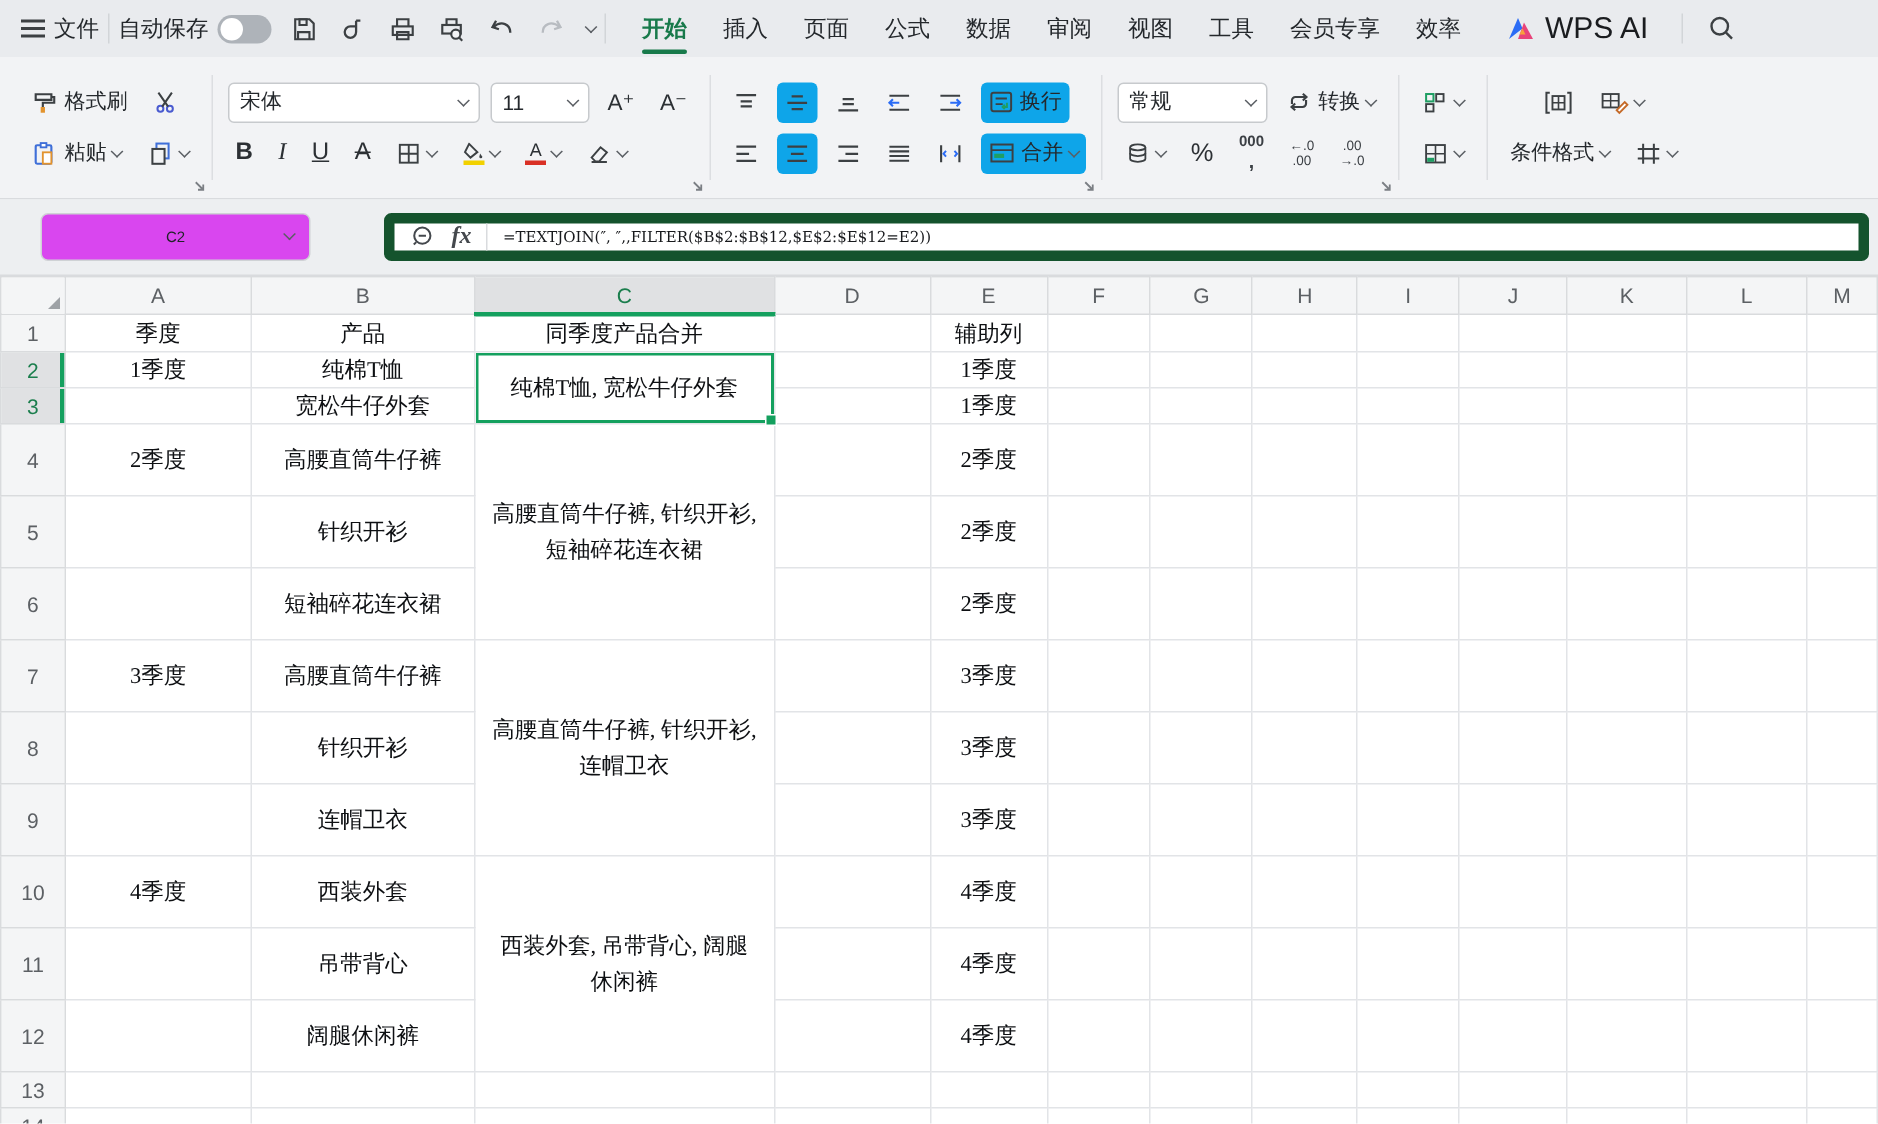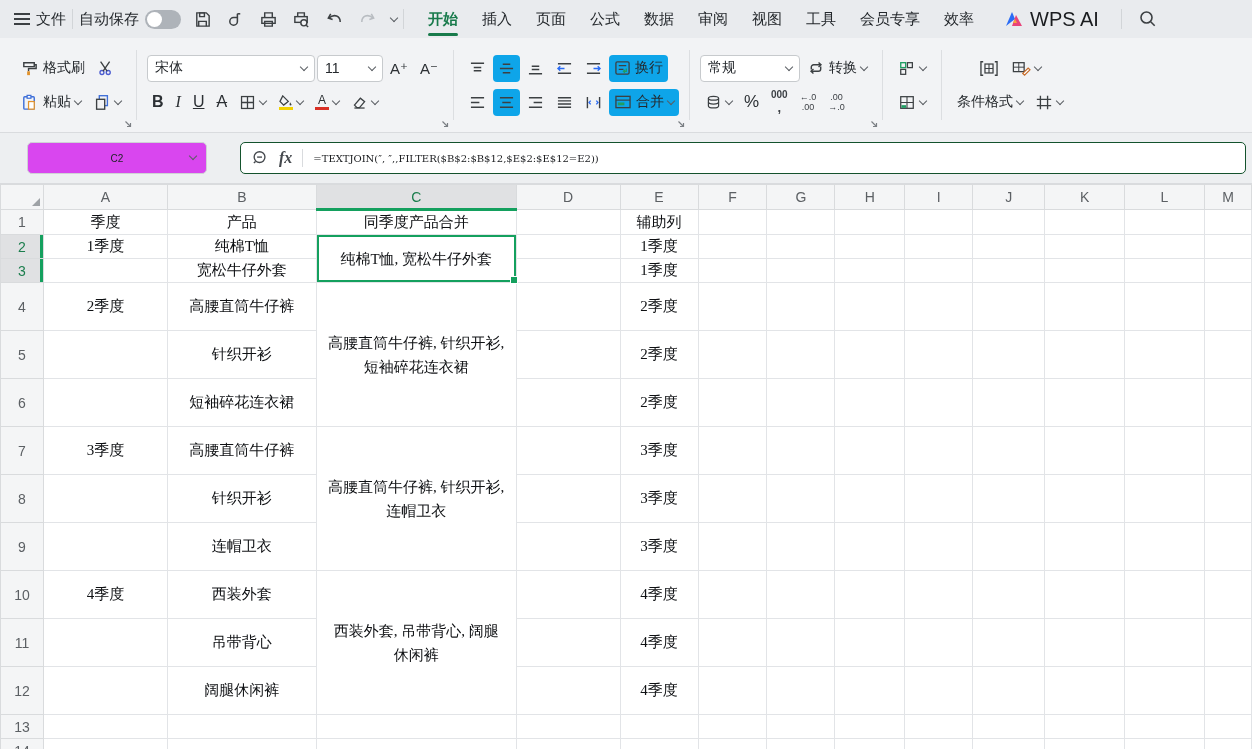--- a/index.html
+++ b/index.html
@@ -19,40 +19,40 @@
   .menu-tabs { display:flex; align-items:center; gap:4px; margin-left:8px; }
   .mtab { padding:0 10px; height:38px; display:flex; align-items:center; font-size:15px; color:#24282c; position:relative; }
   .mtab.active { color:#187a4b; font-weight:700; }
   .mtab.active::after { content:""; position:absolute; left:10px; right:10px; bottom:2px; height:3px; background:#187a4b; border-radius:2px; }
   .wpsai { display:flex; align-items:center; gap:6px; font-size:20px; color:#1a1c1f; font-weight:400; margin-left:14px; }
   .chev { width:6px; height:6px; border-right:1.5px solid #5a5e63; border-bottom:1.5px solid #5a5e63; transform:rotate(45deg); display:inline-block; margin-top:-3px; }
 
   
   .ribbon { top:38px; height:95px; background:#f2f3f5; border-bottom:1px solid #d9dbde; display:flex; align-items:stretch; padding:0 6px; }
   .rgroup { display:flex; flex-direction:column; justify-content:center; gap:7px; padding:0 9px; position:relative; }
-  .rrow { display:flex; align-items:center; gap:2px; }
+  .rrow { display:flex; align-items:center; gap:7px; }
   .rsep { width:1px; background:#dcdee1; margin:12px 1px; }
   .rbtn { display:flex; align-items:center; gap:4px; height:27px; padding:0 5px; border-radius:4px; font-size:14px; color:#24282c; white-space:nowrap; }
   .rbtn.active { background:#0ea5e9; }
   .rbtn svg { display:block; }
   .glyph { font-size:16px; color:#2c3034; }
   .combo { background:#fff; border:1px solid #c7cacd; border-radius:4px; height:27px; display:flex; align-items:center; padding:0 7px; gap:8px; font-size:14px; color:#24282c; }
   .combo .chev { margin-left:auto; }
   .launcher { position:absolute; right:2px; bottom:3px; }
   .stack { display:flex; flex-direction:column; align-items:center; line-height:1; font-size:9px; color:#3b3f44; gap:1px; }
   .stack b { font-weight:700; font-size:10px; }
   .redbar  { display:block; width:14px; height:3px; background:#d93025; margin-top:1px; }
   .yelbar  { display:block; width:14px; height:3px; background:#f2d100; margin-top:1px; }
   .bigA { font-size:15px; line-height:1; color:#2c3034; }
 
   
   .fbar { top:133px; height:51px; background:#edeff1; border-bottom:1px solid #d9dbde; }
   .namebox { position:absolute; left:27px; top:9px; width:180px; height:32px; background:#d946ef; border:1px solid #cfd2d5; border-radius:5px; display:flex; align-items:center; justify-content:center; font-size:10px; color:#202428; }
   .namebox .chev { position:absolute; right:10px; top:13px; }
-  .fxbox { position:absolute; left:240px; right:6px; top:9px; height:32px; background:#fff; border:1px solid #14532d; border-radius:5px; display:flex; align-items:center; padding:0 10px; gap:10px; }
+  .fxbox { position:absolute; left:256px; right:6px; top:9px; height:32px; background:#fff; border:7px solid #14532d; border-radius:5px; display:flex; align-items:center; padding:0 10px; gap:10px; }
   .fxbox .fsep { width:1px; height:18px; background:#d9dbde; }
   .fx { font-family:"Liberation Serif","DejaVu Serif",serif; font-style:italic; font-weight:700; font-size:16px; color:#44484d; }
   .formula { font-family:"DejaVu Serif","Liberation Serif",serif; font-size:10px; color:#17191c; white-space:nowrap; overflow:hidden; }
 
   
   .sheet { position:absolute; top:184px; left:0; right:0; bottom:0; overflow:hidden; background:#fff; }
   table { border-collapse:collapse; table-layout:fixed; }
   th,td { border:1px solid #e2e4e7; }
   th { background:#f4f5f6; border-color:#d9dbdd; font-weight:400; font-size:14px; color:#5c6064; }
   th.sel { background:#e0e1e3; color:#1b7e4d; }

